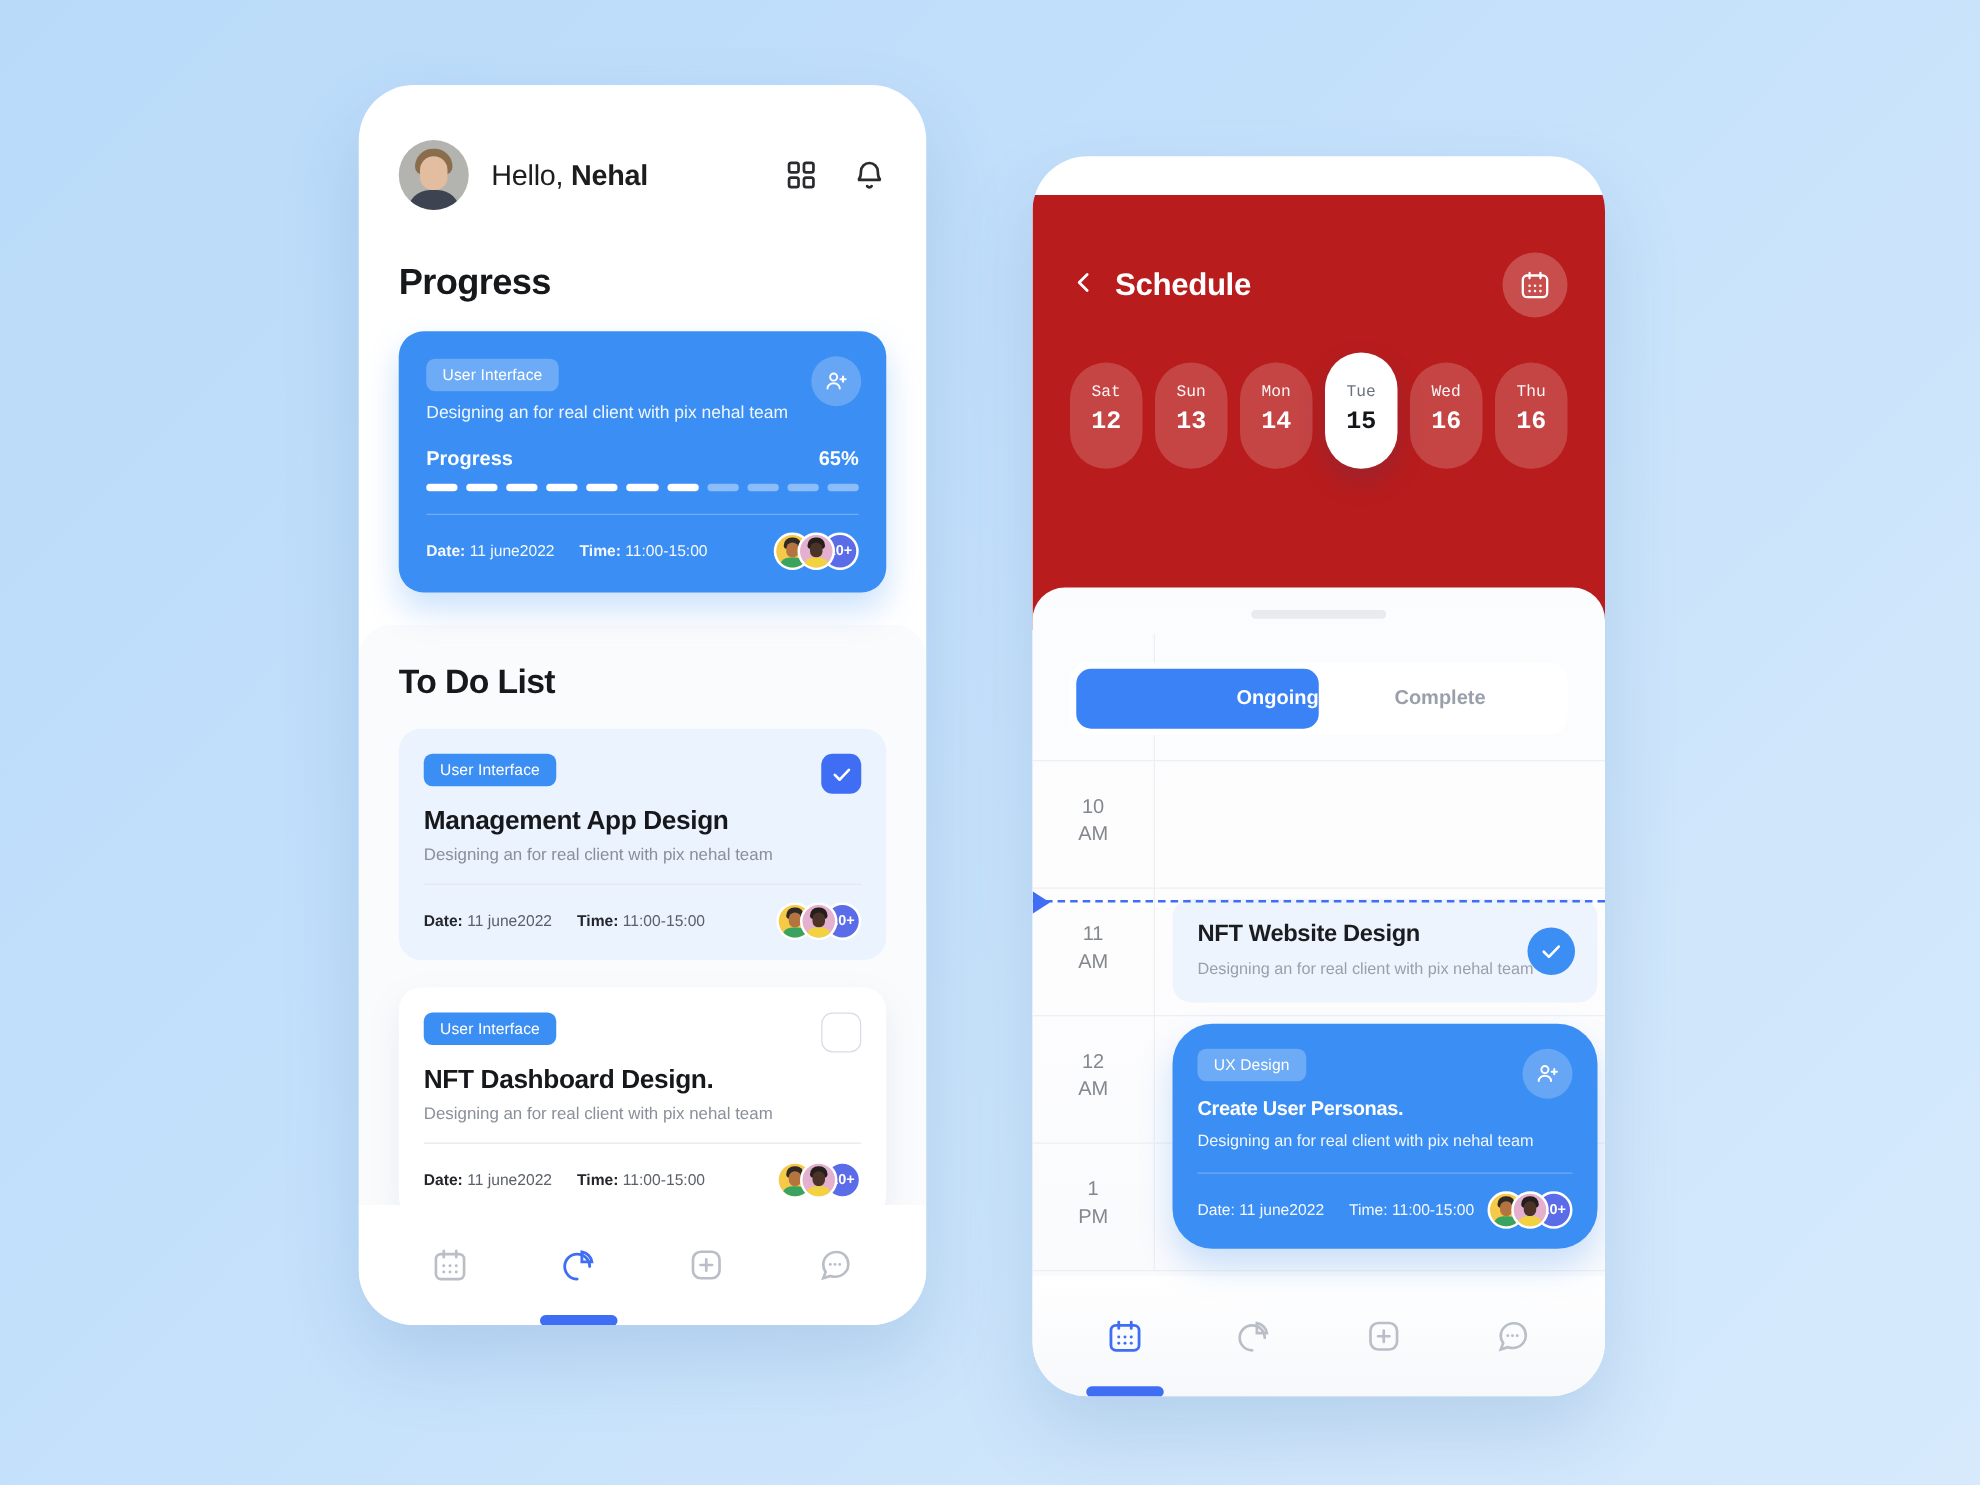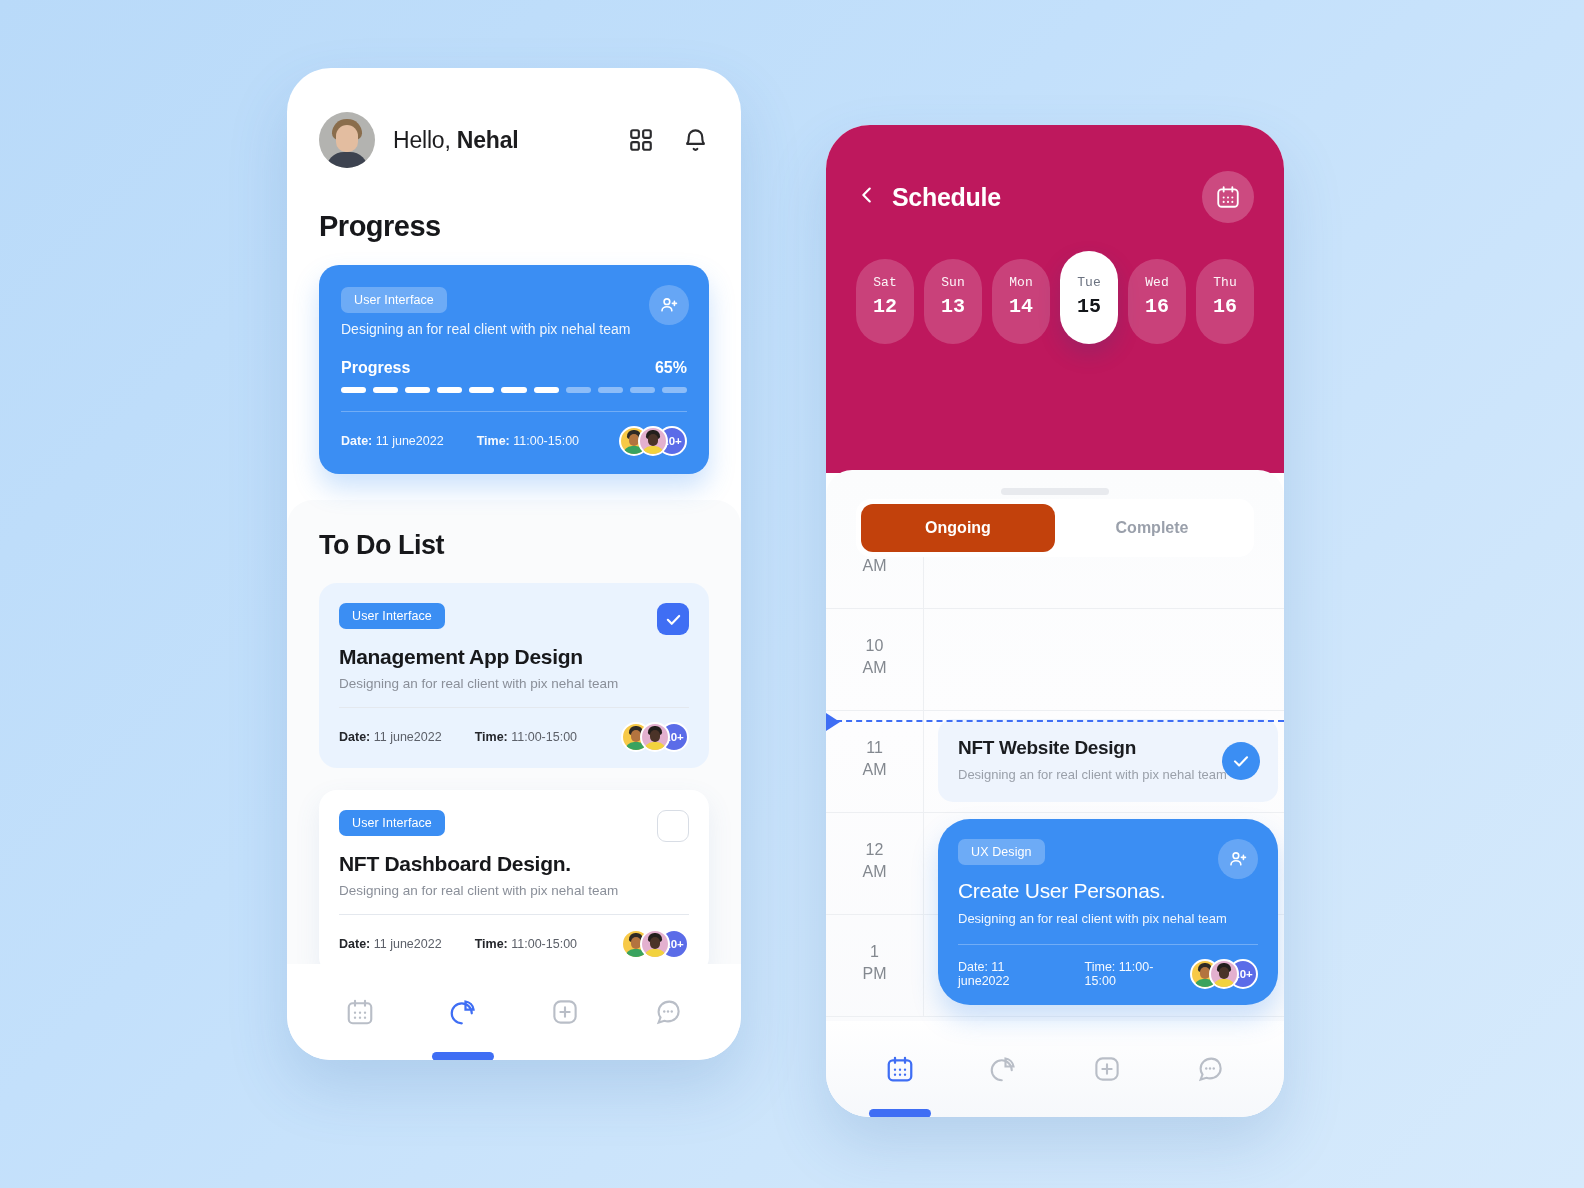--- a/index.html
+++ b/index.html
@@ -98,21 +98,21 @@
   .pc-prog-row {
     display: flex; align-items: baseline; justify-content: space-between;
     margin-top: 22px;
   }
   .pc-prog-label { color: #fff; font-size: 16px; font-weight: 600; }
   .pc-prog-pct { color: #fff; font-size: 16px; font-weight: 600; }
   .seg-bar { display: flex; gap: 7px; margin-top: 10px; }
   .seg { flex: 1; height: 6px; border-radius: 4px; background: rgba(255,255,255,.42); }
   .seg.on { background: #ffffff; }
   .pc-divider { height: 1px; background: rgba(255,255,255,.28); margin: 18px 0 0 0; }
-  .meta-row { display: flex; align-items: center; margin-top: 14px; gap: 13px; }
+  .meta-row { display: flex; align-items: center; margin-top: 14px; }
   .meta { font-size: 12.5px; }
   .meta.light { color: rgba(255,255,255,.95); }
   .meta.light b { font-weight: 700; }
   .meta.dark { color: #5c6069; }
   .meta.dark b { color: #24262b; font-weight: 700; }
   .meta + .meta { margin-left: 20px; }
 
   
   .avstack { margin-left: auto; display: flex; align-items: center; }
   .avstack .av {
@@ -182,24 +182,25 @@
   }
   .bottom-nav.frosted { background: linear-gradient(#ffffff 0%, #f6f8fb 100%); }
   .nav-item { position: relative; display: flex; flex-direction: column; align-items: center; }
   .nav-item .bar {
     position: absolute; bottom: -34px; width: 62px; height: 9px;
     border-radius: 5px; background: #3f6ef4;
   }
 
   
   .sched-head {
-    background: #be185d;
+    background: #b91c1c;
     padding: 46px 30px 0 30px;
     height: 348px;
     position: relative;
+    margin-top: 31px;
   }
   .sched-topbar { display: flex; align-items: center; }
   .sched-title {
     color: #ffffff; font-size: 25px; font-weight: 700;
     margin-left: 14px; letter-spacing: -.3px;
   }
   .cal-btn {
     margin-left: auto;
     width: 52px; height: 52px; border-radius: 50%;
     background: rgba(255,255,255,.22);
@@ -225,21 +226,21 @@
     padding: 5px;
     display: flex;
     position: relative;
     z-index: 3;
   }
   .toggle-btn {
     flex: 1; text-align: center;
     padding: 15px 0; border-radius: 12px;
     font-size: 16px; font-weight: 600;
   }
-  .toggle-btn.active { background: #c2410c; color: #ffffff; }
+  .toggle-btn.active { background: #3b82f6; color: #ffffff; text-align: right; }
   .toggle-btn.idle { color: #9aa0ab; font-weight: 700; }
 
   .sheet {
     position: absolute; left: 0; right: 0;
     top: 345px; bottom: 0;
     background: linear-gradient(180deg,#fbfcfd 0%, #fdfdfe 40%, #f9fafc 100%);
     border-radius: 26px 26px 0 0;
     overflow: hidden;
   }
   .drag-handle {
@@ -279,21 +280,21 @@
     width: 38px; height: 38px; border-radius: 50%;
     background: #3b8ef3; display: flex; align-items: center; justify-content: center;
   }
   .ev-blue {
     position: absolute; left: 14px; right: 6px; top: 6px;
     background: #3b8ef3; border-radius: 32px;
     padding: 20px 20px 16px 20px;
     box-shadow: 0 14px 26px rgba(59,142,243,.25);
     z-index: 2;
   }
-  .ev-blue .t { color: #fff; font-size: 21px; font-weight: 400; margin-top: 14px; letter-spacing: -.3px; }
+  .ev-blue .t { color: #fff; font-size: 16px; font-weight: 700; margin-top: 14px; letter-spacing: -.3px; }
   .ev-blue .s { color: rgba(255,255,255,.93); font-size: 13px; margin-top: 8px; }
 </style>
 </head>
 <body>
 
 <div class="phone" id="phone-home">
 
   <div class="home-header">
     <div class="avatar-me">
       <div class="hair"></div>

